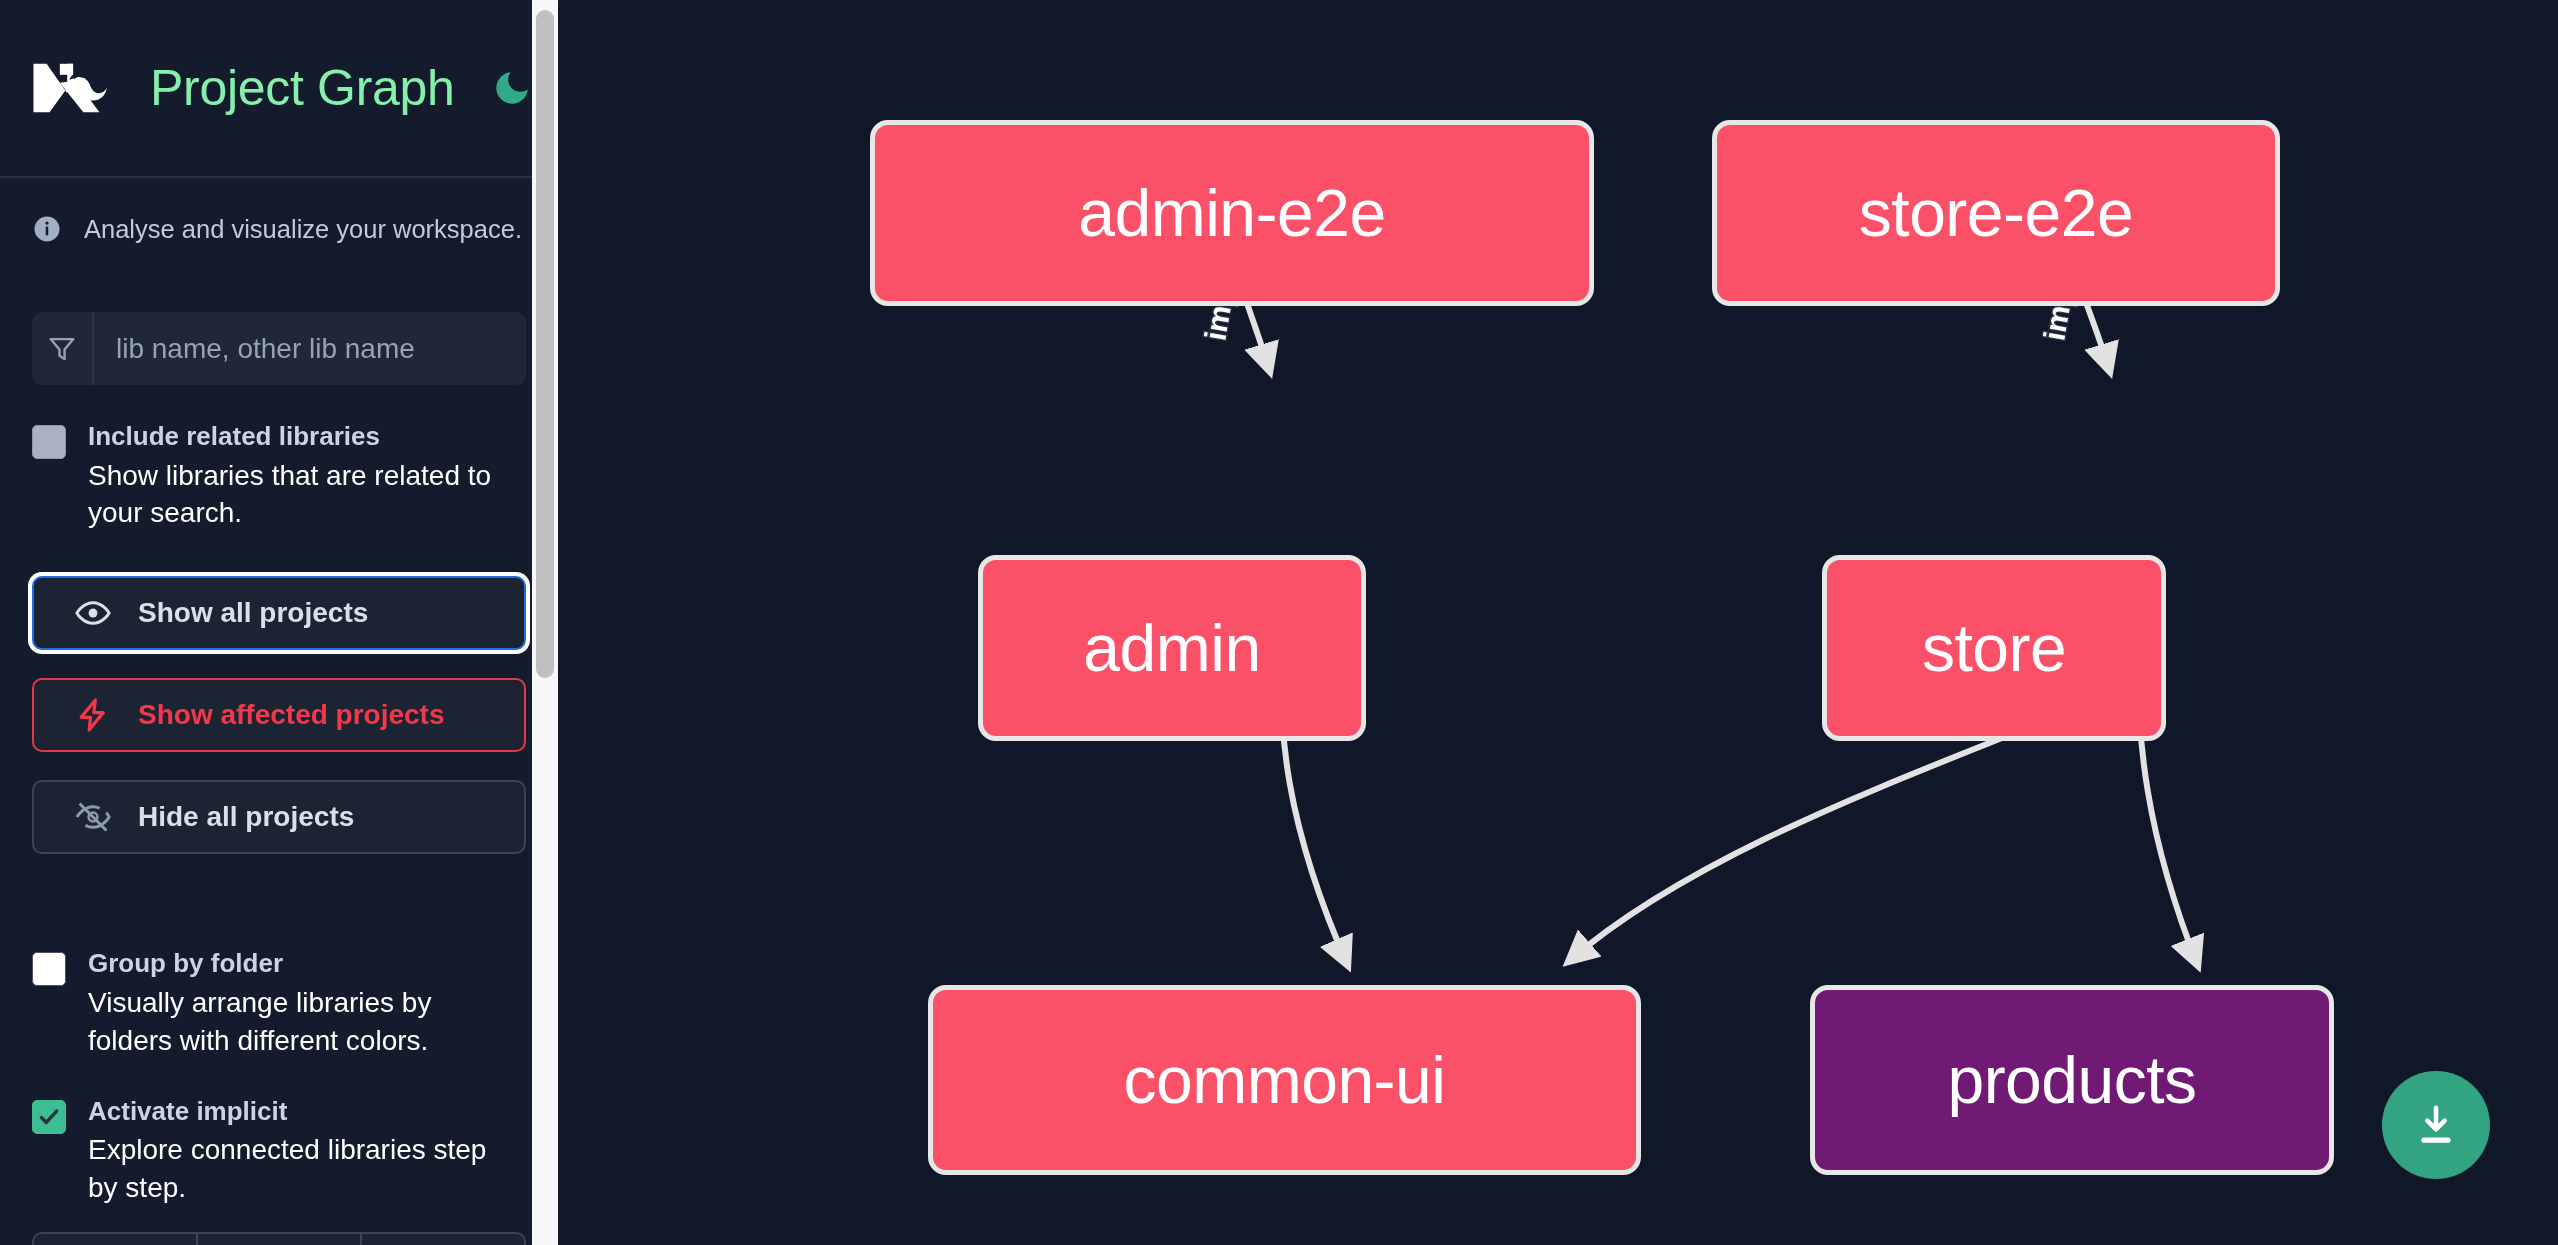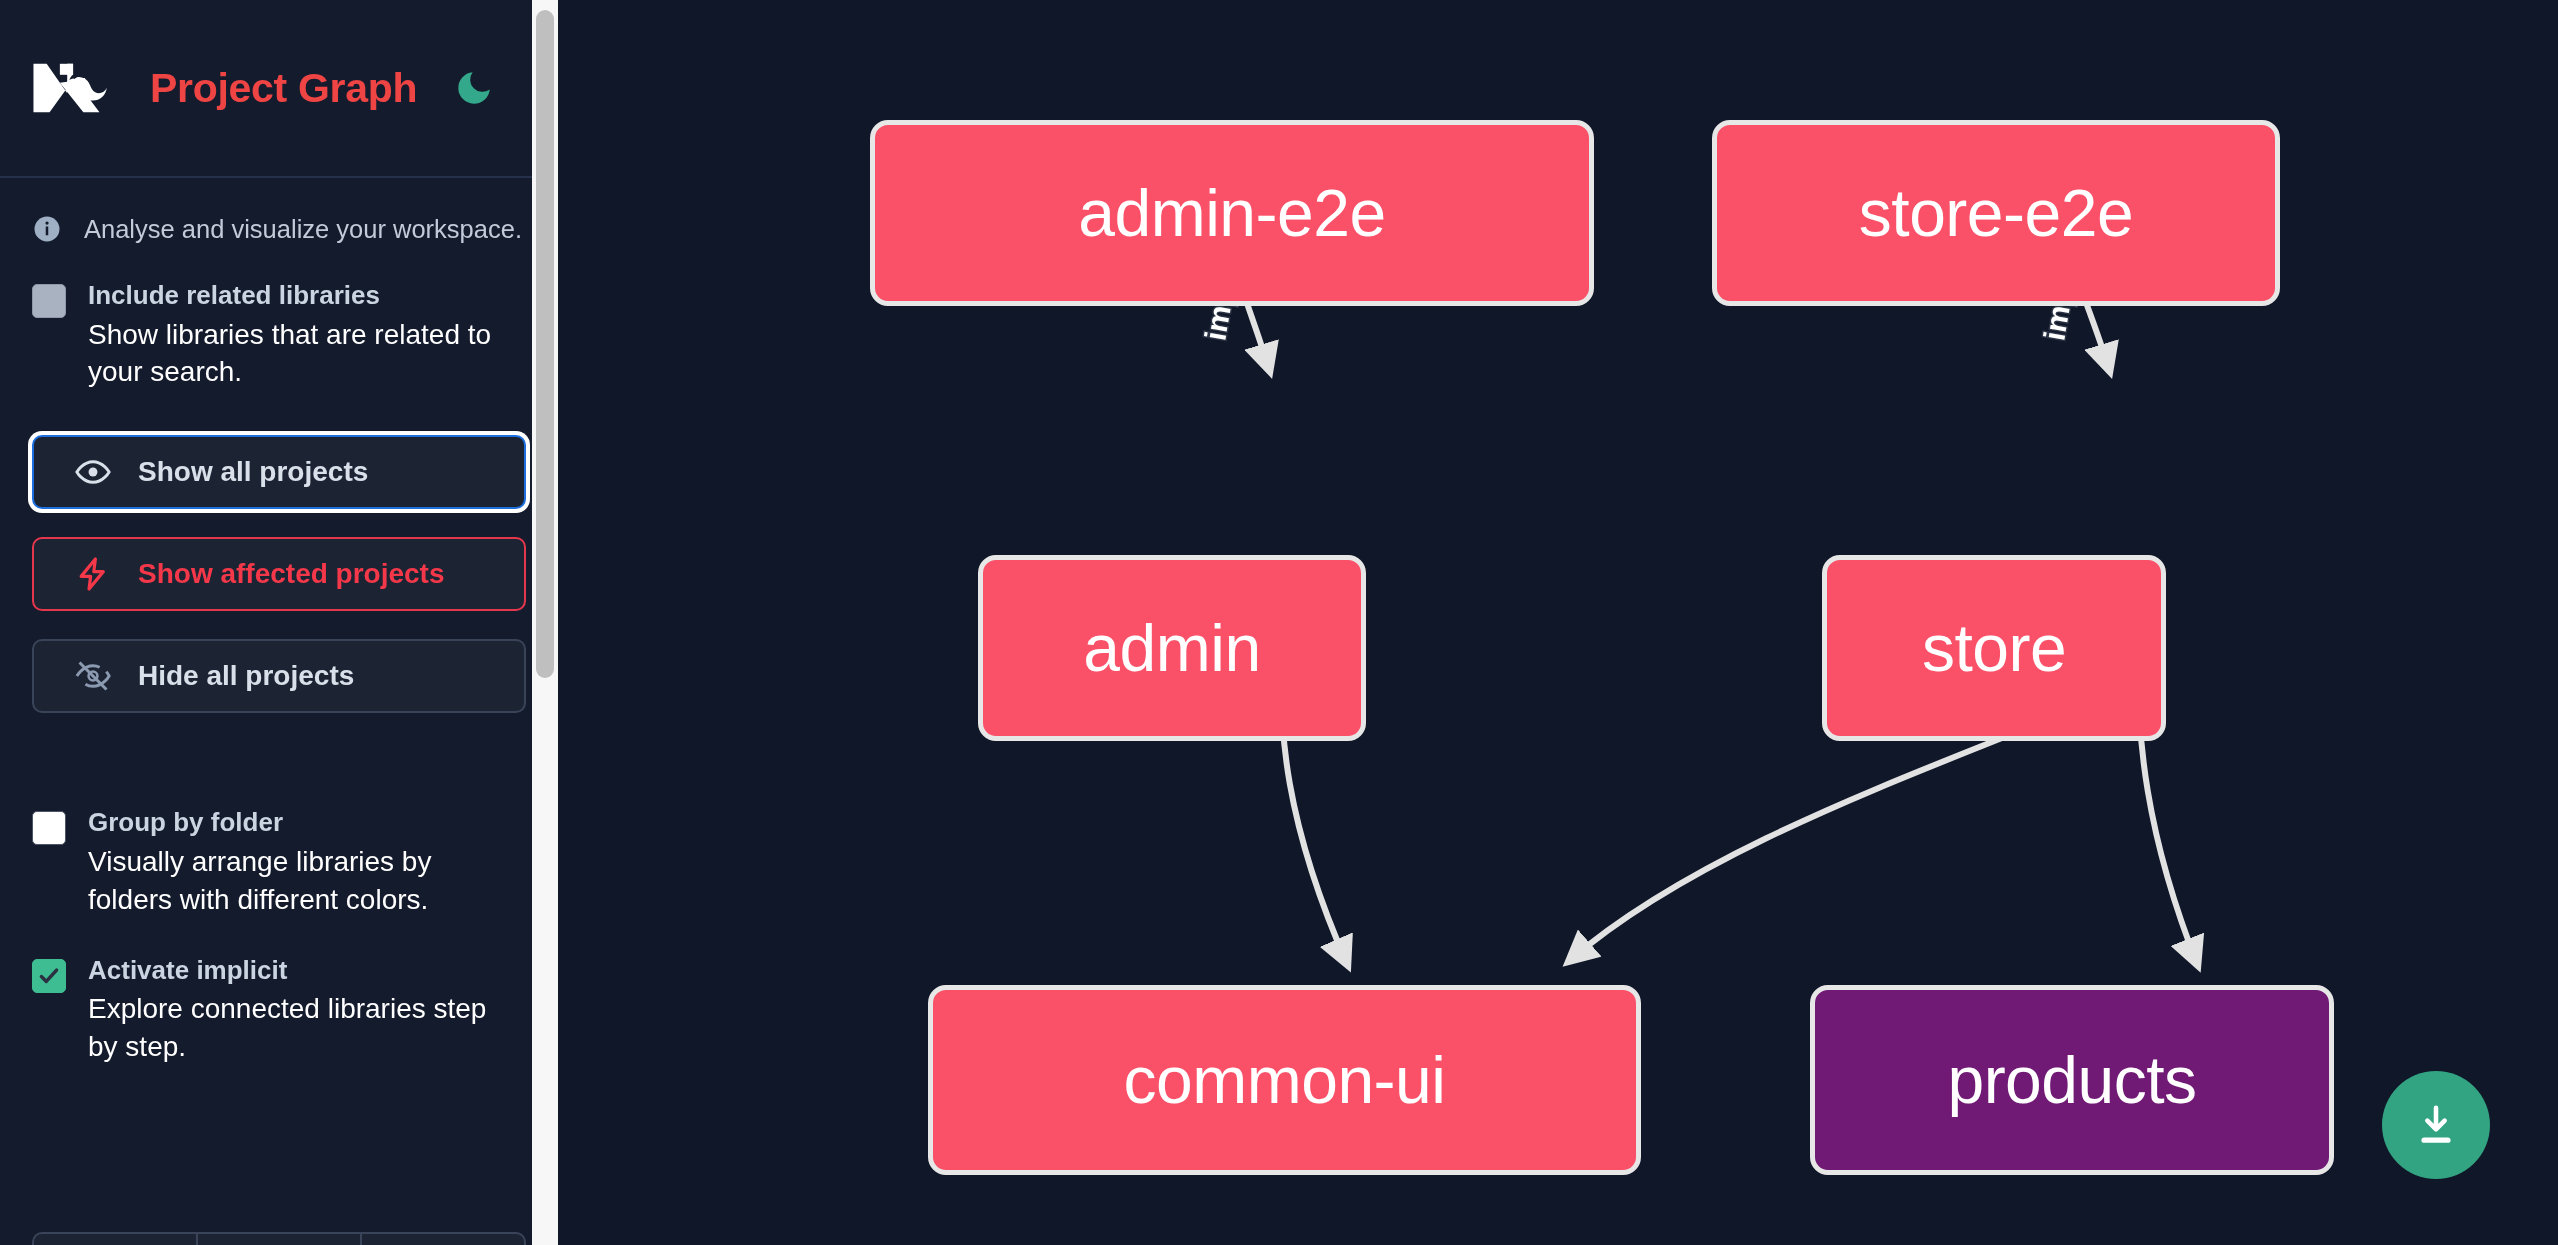--- a/index.html
+++ b/index.html
@@ -41,23 +41,23 @@
     padding-left: 32px;
     border-bottom: 2px solid #26304A;
   }
   .nx-logo {
     width: 88px;
     height: 60px;
     flex: 0 0 88px;
     display: block;
   }
   .app-title {
-    font-size: 41px;
-    font-weight: bold;
-    color: #ef4444;
+    font-size: 50px;
+    font-weight: normal;
+    color: #86efac;
     margin-left: 30px;
     letter-spacing: -0.3px;
     white-space: nowrap;
   }
   .theme-toggle {
     margin-left: 34px;
     width: 46px;
     height: 46px;
     display: flex;
     align-items: center;
@@ -291,20 +291,28 @@
 
       <div class="sb-subtitle">
         <svg class="info-icon" viewBox="0 0 24 24">
           <circle cx="12" cy="12" r="10" fill="#9FAFC4"></circle>
           <rect x="11" y="10" width="2" height="7" fill="#141B2D"></rect>
           <circle cx="12" cy="7.2" r="1.3" fill="#141B2D"></circle>
         </svg>
         <div class="sb-subtitle-text">Analyse and visualize your workspace.</div>
       </div>
 
+      <div class="filter-row">
+        <div class="filter-icon-box">
+          <svg width="34" height="34" viewBox="0 0 24 24">
+            <path fill="none" stroke="#94A3B8" stroke-width="1.7" stroke-linejoin="round" d="M4 5h16l-6.2 7.3V19l-3.6-2.2v-4.5z"></path>
+          </svg>
+        </div>
+        <input class="filter-input" type="text" placeholder="lib name, other lib name" style="">
+      </div>
 
       <div class="check-row">
         <div class="cbox grey"></div>
         <div class="check-text">
           <div class="check-title">Include related libraries</div>
           <div class="check-desc">Show libraries that are related to your search.</div>
         </div>
       </div>
 
       <div class="btn-stack">

